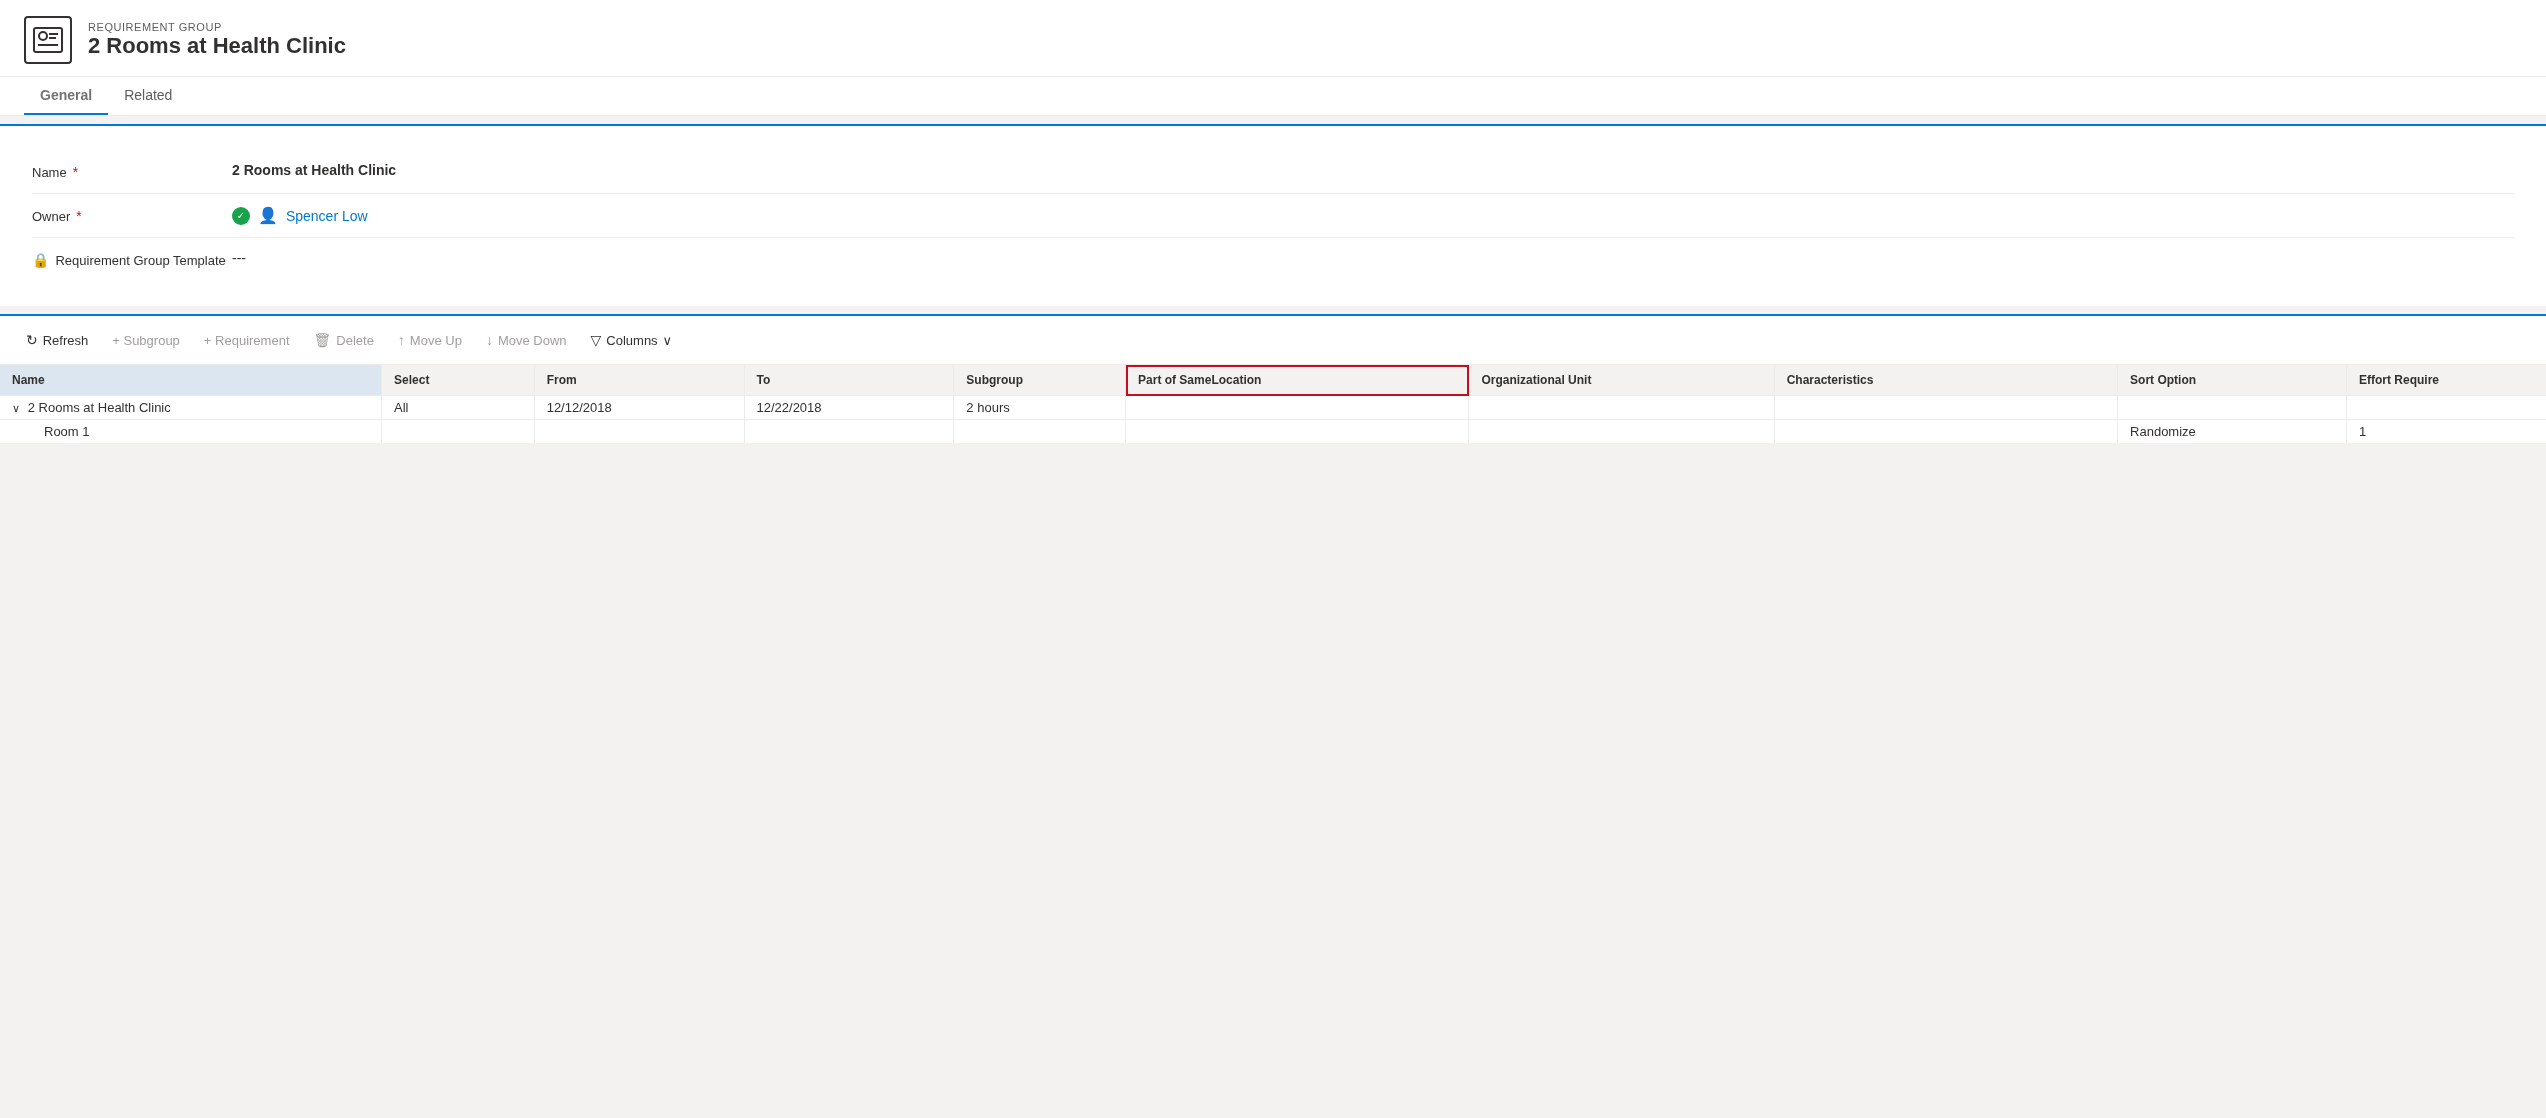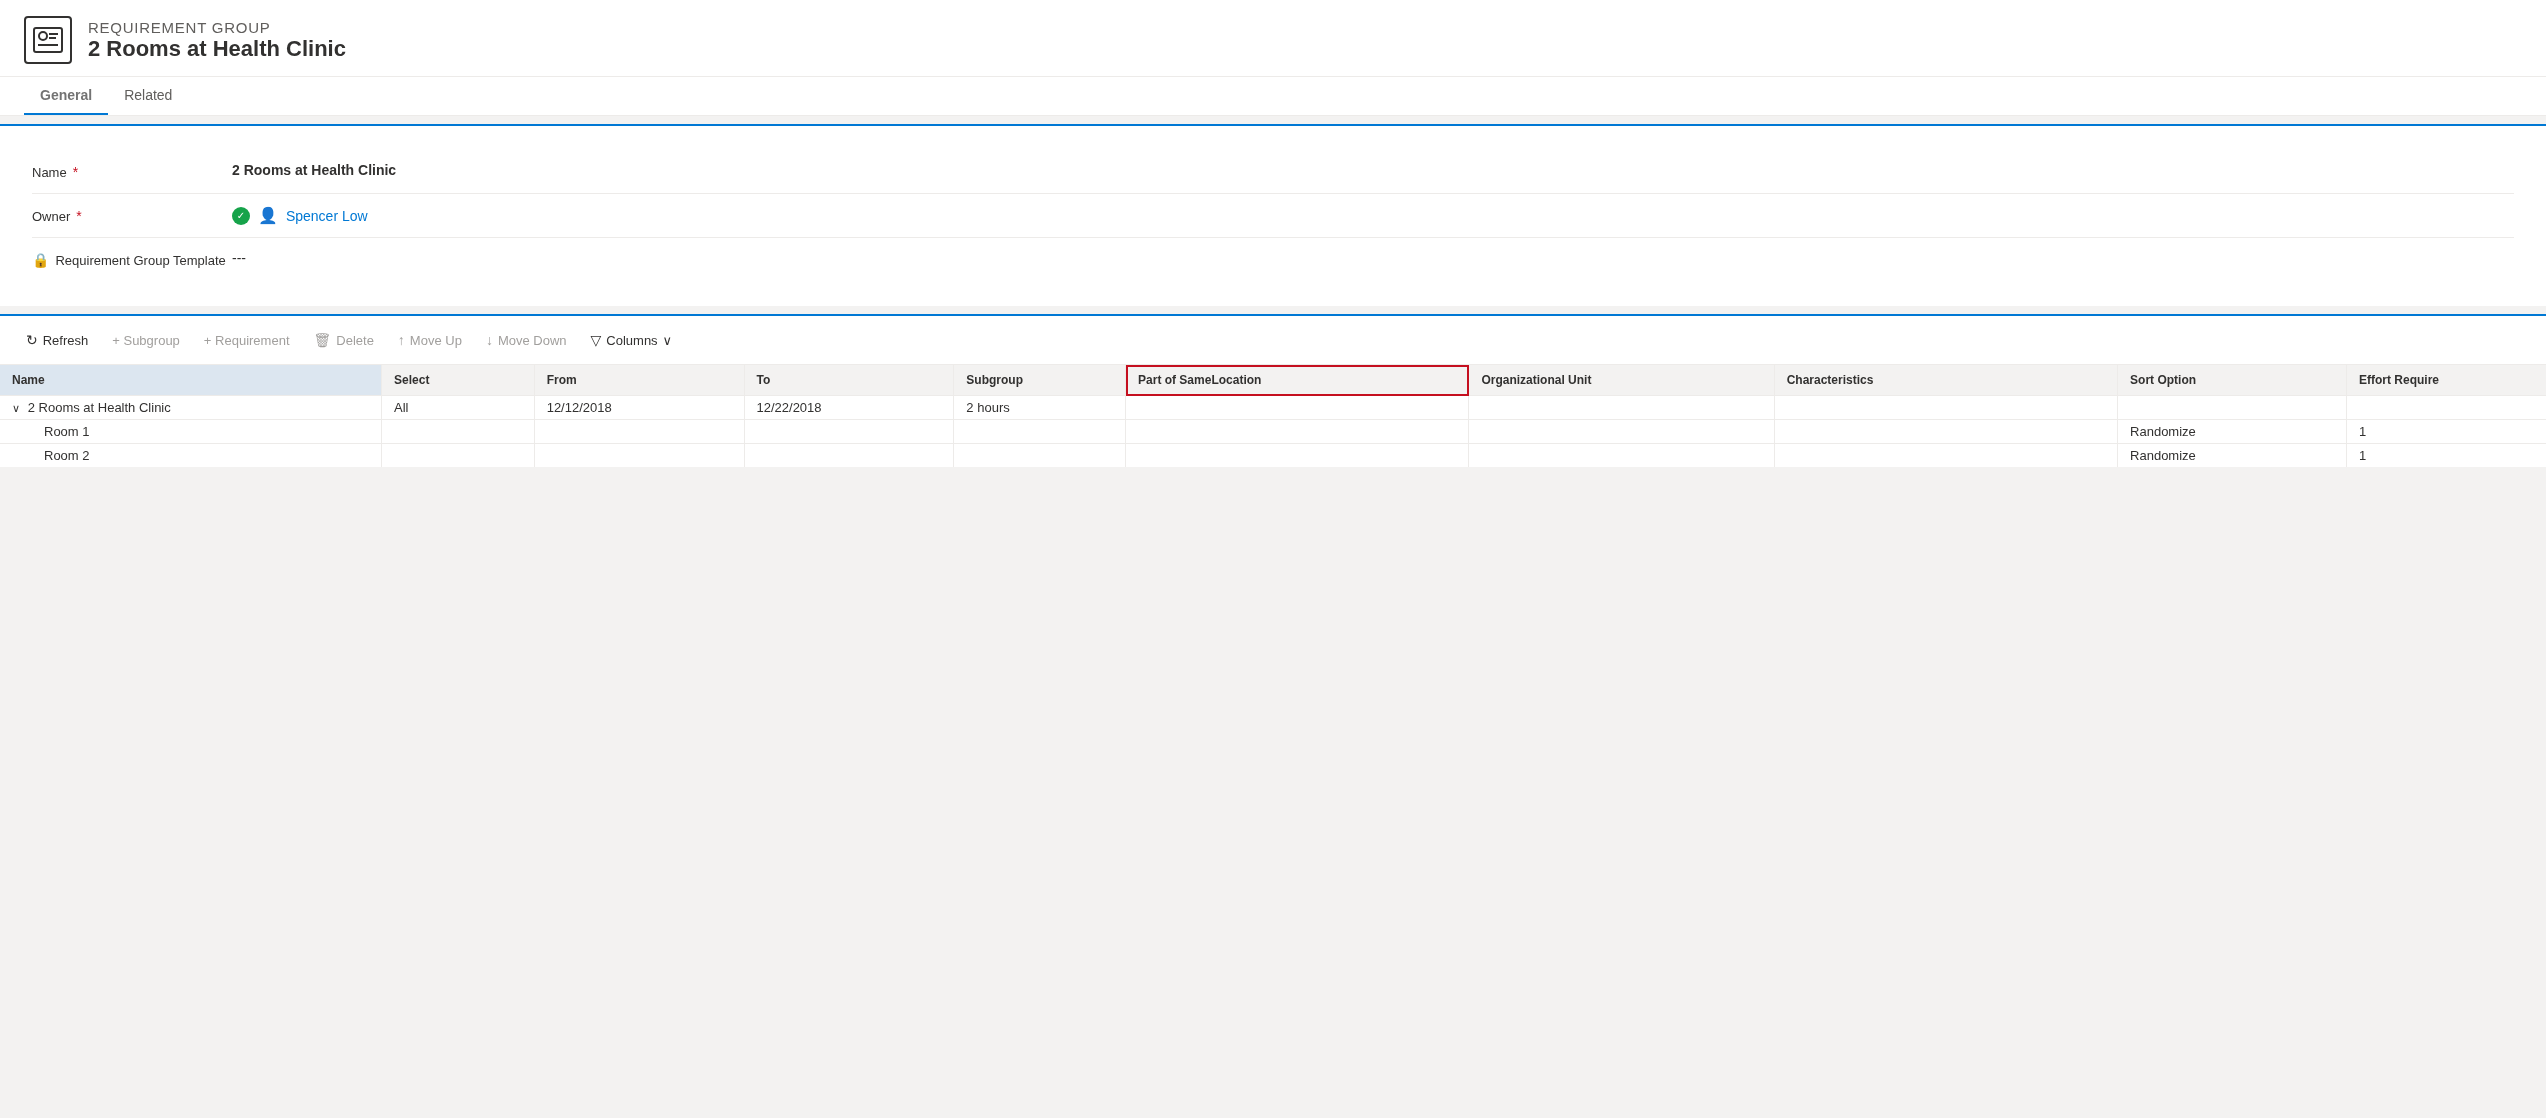--- a/index.html
+++ b/index.html
@@ -18,21 +18,21 @@
       width: 48px;
       height: 48px;
       border: 2px solid #323130;
       border-radius: 4px;
       display: flex;
       align-items: center;
       justify-content: center;
       font-size: 22px;
     }
     .header-text .req-group-label {
-      font-size: 15px;
+      font-size: 11px;
       color: #605e5c;
       text-transform: uppercase;
       letter-spacing: 0.05em;
     }
     .header-text .req-group-title {
       font-size: 22px;
       font-weight: 600;
       color: #323130;
     }
 
@@ -365,29 +365,15 @@
         <td class="col-from"></td>
         <td class="col-to"></td>
         <td class="col-duration"></td>
         <td class="col-part-of-same"></td>
         <td class="col-org-unit"></td>
         <td class="col-characteristics"></td>
         <td class="col-sort">Randomize</td>
         <td class="col-effort">1</td>
       </tr>
 
-      <tr class="indent-row">
-        <td class="col-name">
-          <span style="margin-left:16px;">Room 2</span>
-        </td>
-        <td class="col-select"></td>
-        <td class="col-from"></td>
-        <td class="col-to"></td>
-        <td class="col-duration"></td>
-        <td class="col-part-of-same"></td>
-        <td class="col-org-unit"></td>
-        <td class="col-characteristics"></td>
-        <td class="col-sort">Randomize</td>
-        <td class="col-effort">1</td>
-      </tr>
     </tbody>
   </table>
 </div>
 
 </body></html>

